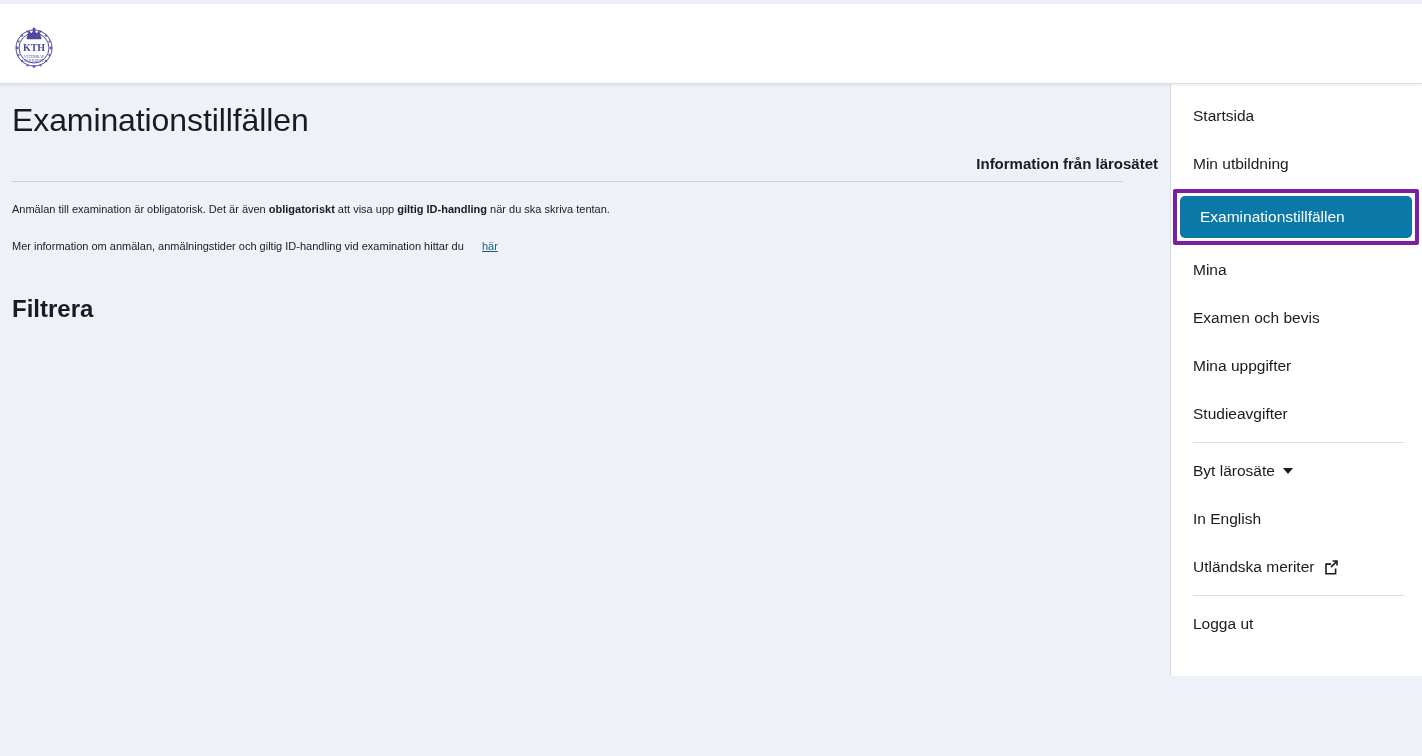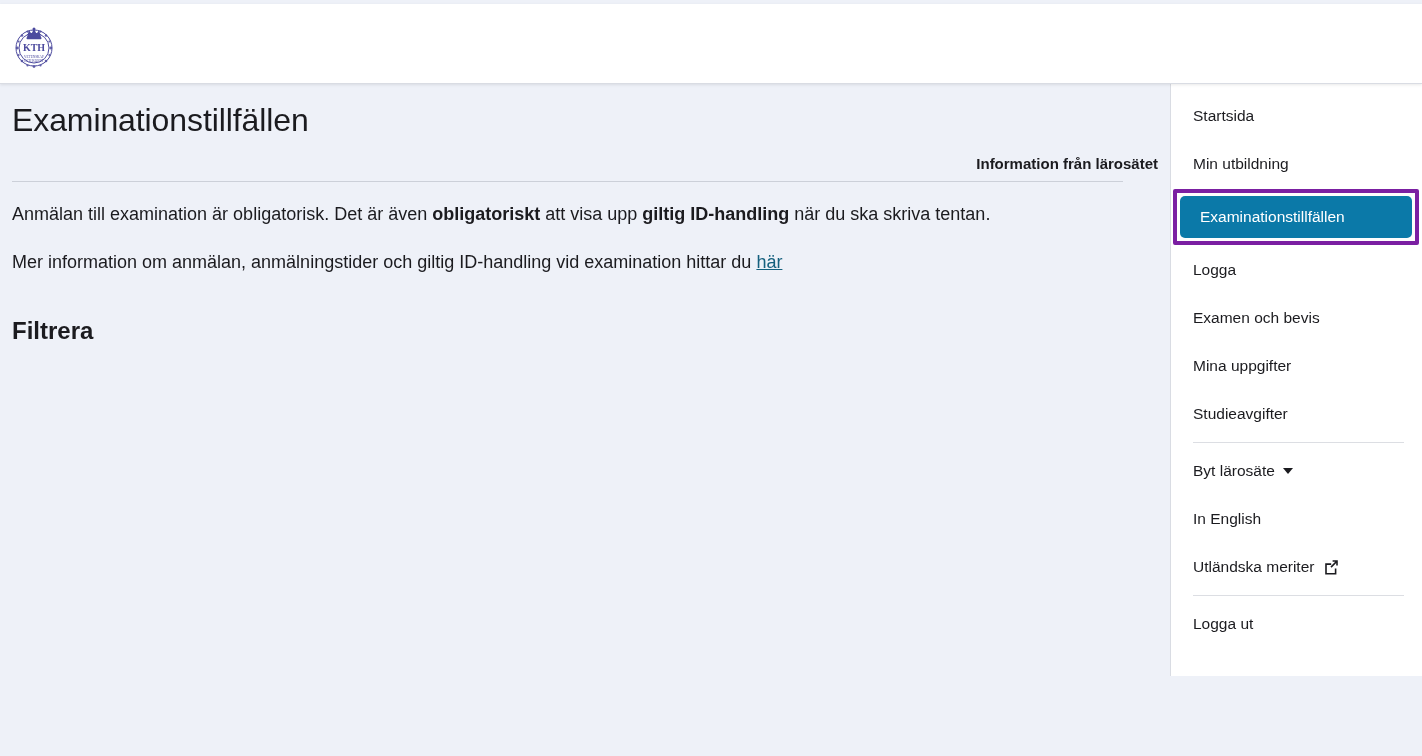--- a/index.html
+++ b/index.html
@@ -77,30 +77,31 @@
     text-align: right;
   }
   .info-rule {
     margin-top: 9px;
     width: 1111px;
     height: 1px;
     background: #ccd0d9;
   }
   .info-body { margin-top: 19px; }
   .info-line {
-    font-size: 18px;
+    font-size: 11px;
     color: #1b1b1f;
     line-height: 1.55;
   }
   .info-line + .info-line { margin-top: 20px; }
   .info-line b { font-weight: bold; }
   .info-link {
     color: #15607e;
     text-decoration: underline;
     cursor: pointer;
+    margin-left: 15px;
   }
 
   
   .filter-heading {
     margin: 40px 0 0 0;
     font-size: 24px;
     font-weight: 700;
     color: #1b1b1f;
   }
 
@@ -414,21 +415,21 @@
 
     <div class="nav-item active-wrap">
       <div class="hl-box nav-hl">
         <div class="nav-active">
           <span>Examinationstillfällen</span>
         </div>
       </div>
     </div>
 
     <div class="nav-item">
-      <span>Logga</span>
+      <span>Mina</span>
     </div>
     <div class="nav-item">
       <span>Examen och bevis</span>
     </div>
     <div class="nav-item">
       <span>Mina uppgifter</span>
     </div>
     <div class="nav-item">
       <span>Studieavgifter</span>
     </div>

